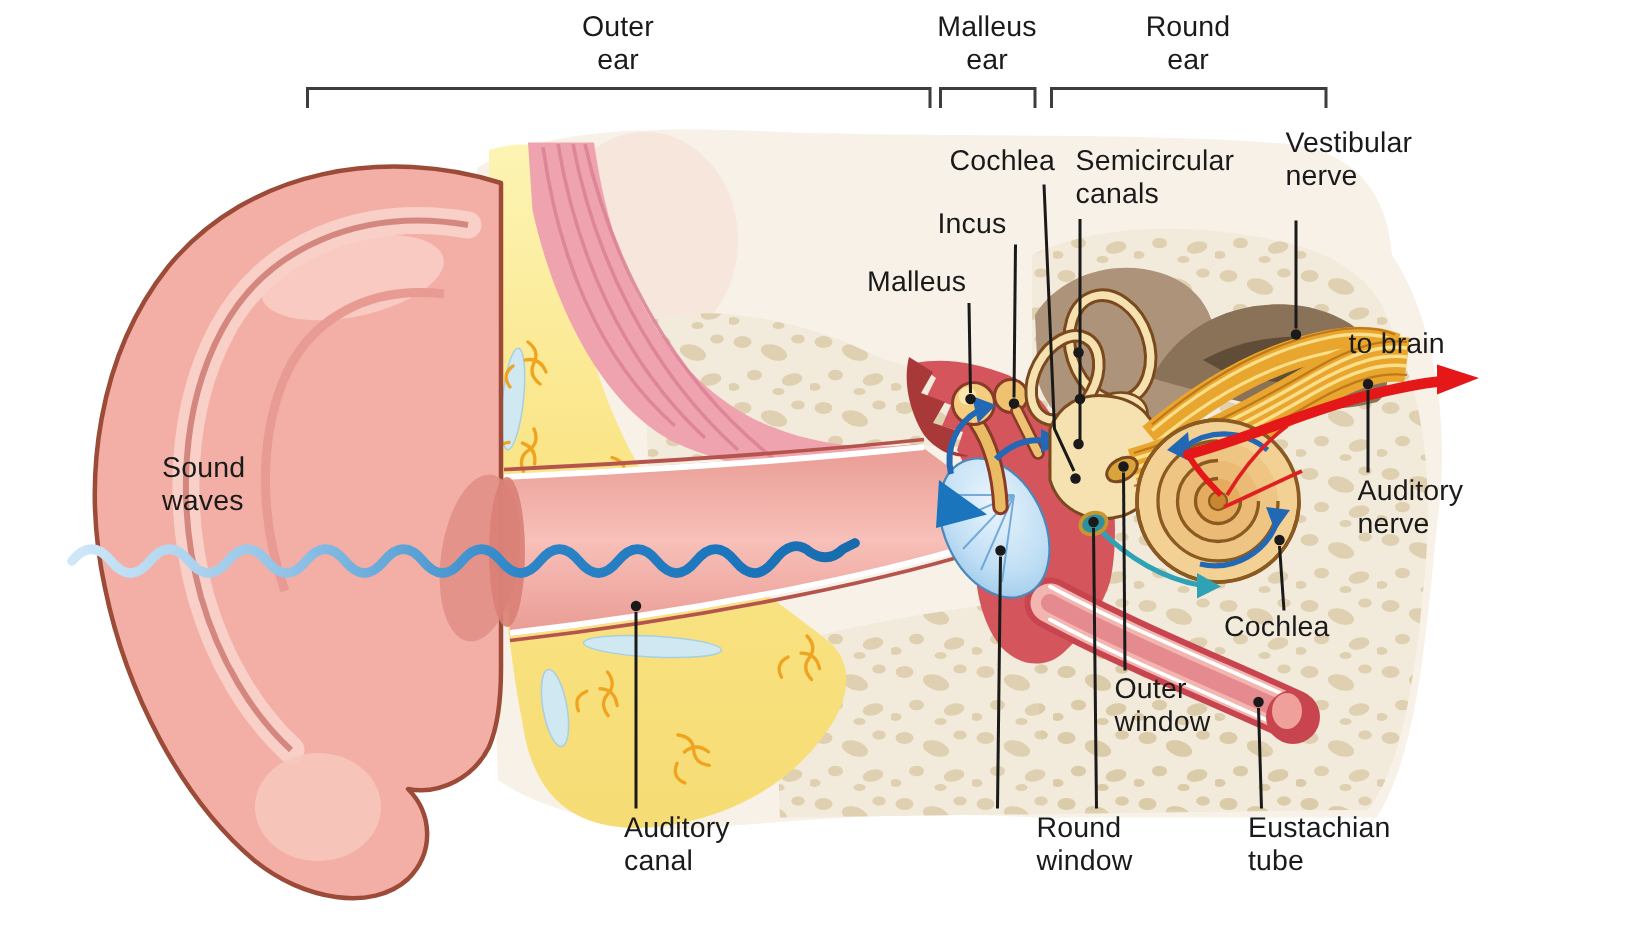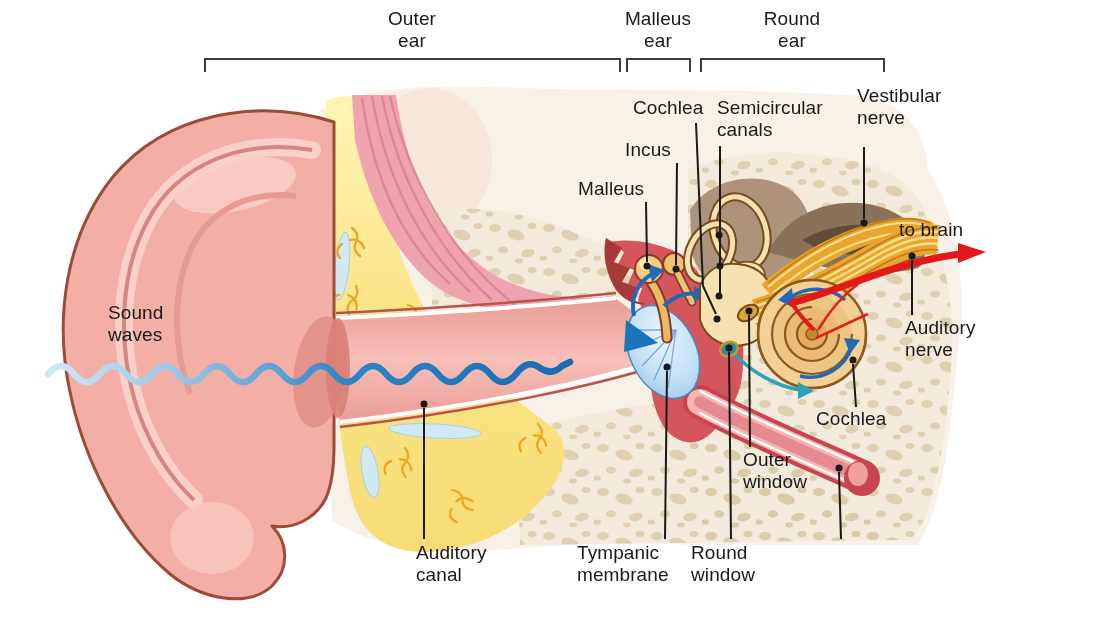--- a/index.html
+++ b/index.html
@@ -310,18 +310,18 @@
 <div class="lbl" style="left:857px;top:85px">Vestibular
 nerve</div>
 <div class="lbl" style="left:899px;top:219px">to brain</div>
 <div class="lbl" style="left:905px;top:317px">Auditory
 nerve</div>
 <div class="lbl" style="left:816px;top:408px">Cochlea</div>
 <div class="lbl" style="left:743px;top:449px">Outer
 window</div>
 <div class="lbl" style="left:416px;top:542px">Auditory
 canal</div>
-<div class="lbl" style="left:577px;top:542px">Tympanic
-membrane</div>
 <div class="lbl" style="left:691px;top:542px">Round
 window</div>
+<div class="lbl" style="left:832px;top:542px">Eustachian
+tube</div>
 
 </div>
 
 </body></html>

